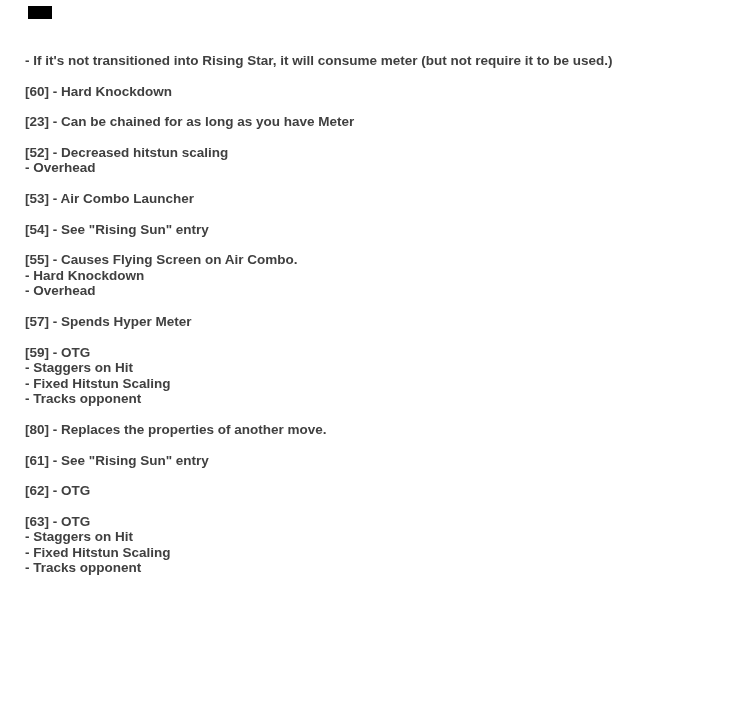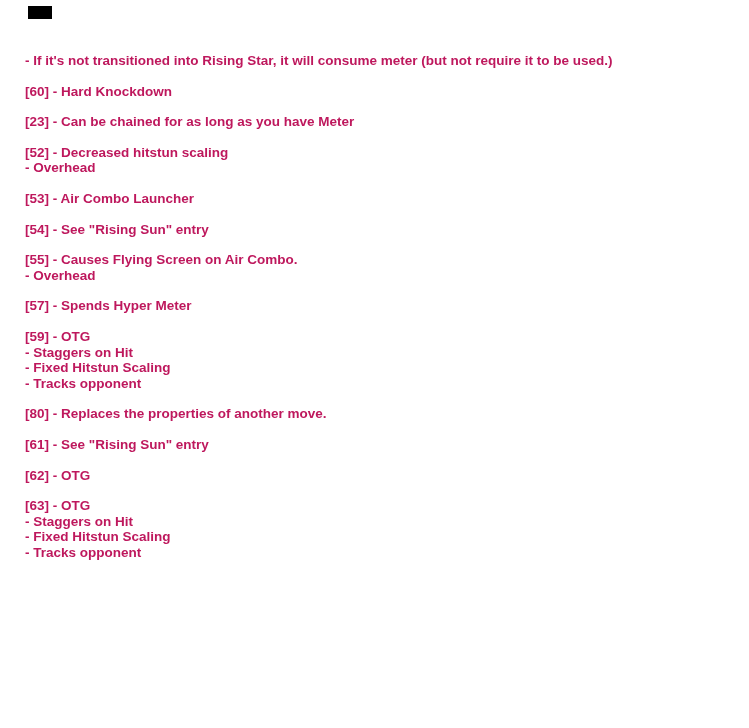--- a/index.html
+++ b/index.html
@@ -37,21 +37,21 @@
     margin: 0 0 15px 0;
   }
   .doc .line {
     display: block;
     white-space: pre-wrap;
   }
 </style>
 </head>
 <body>
 
-<div class="page" style="background: rgb(255, 255, 255); color: #be185d;">
+<div class="page" style="background: rgb(255, 255, 255); color: #404040;">
   <div class="redaction" style="background: rgb(0, 0, 0);"></div>
   <div class="doc" id="doc">
       <p>
         <span class="line">- If it's not transitioned into Rising Star, it will consume meter (but not require it to be used.)</span>
       </p>
       <p>
         <span class="line">[60] - Hard Knockdown</span>
       </p>
       <p>
         <span class="line">[23] - Can be chained for as long as you have Meter</span>
@@ -61,20 +61,21 @@
         <span class="line">- Overhead</span>
       </p>
       <p>
         <span class="line">[53] - Air Combo Launcher</span>
       </p>
       <p>
         <span class="line">[54] - See "Rising Sun" entry</span>
       </p>
       <p>
         <span class="line">[55] - Causes Flying Screen on Air Combo.</span>
+        <span class="line">- Hard Knockdown</span>
         <span class="line">- Overhead</span>
       </p>
       <p>
         <span class="line">[57] - Spends Hyper Meter</span>
       </p>
       <p>
         <span class="line">[59] - OTG</span>
         <span class="line">- Staggers on Hit</span>
         <span class="line">- Fixed Hitstun Scaling</span>
         <span class="line">- Tracks opponent</span>

